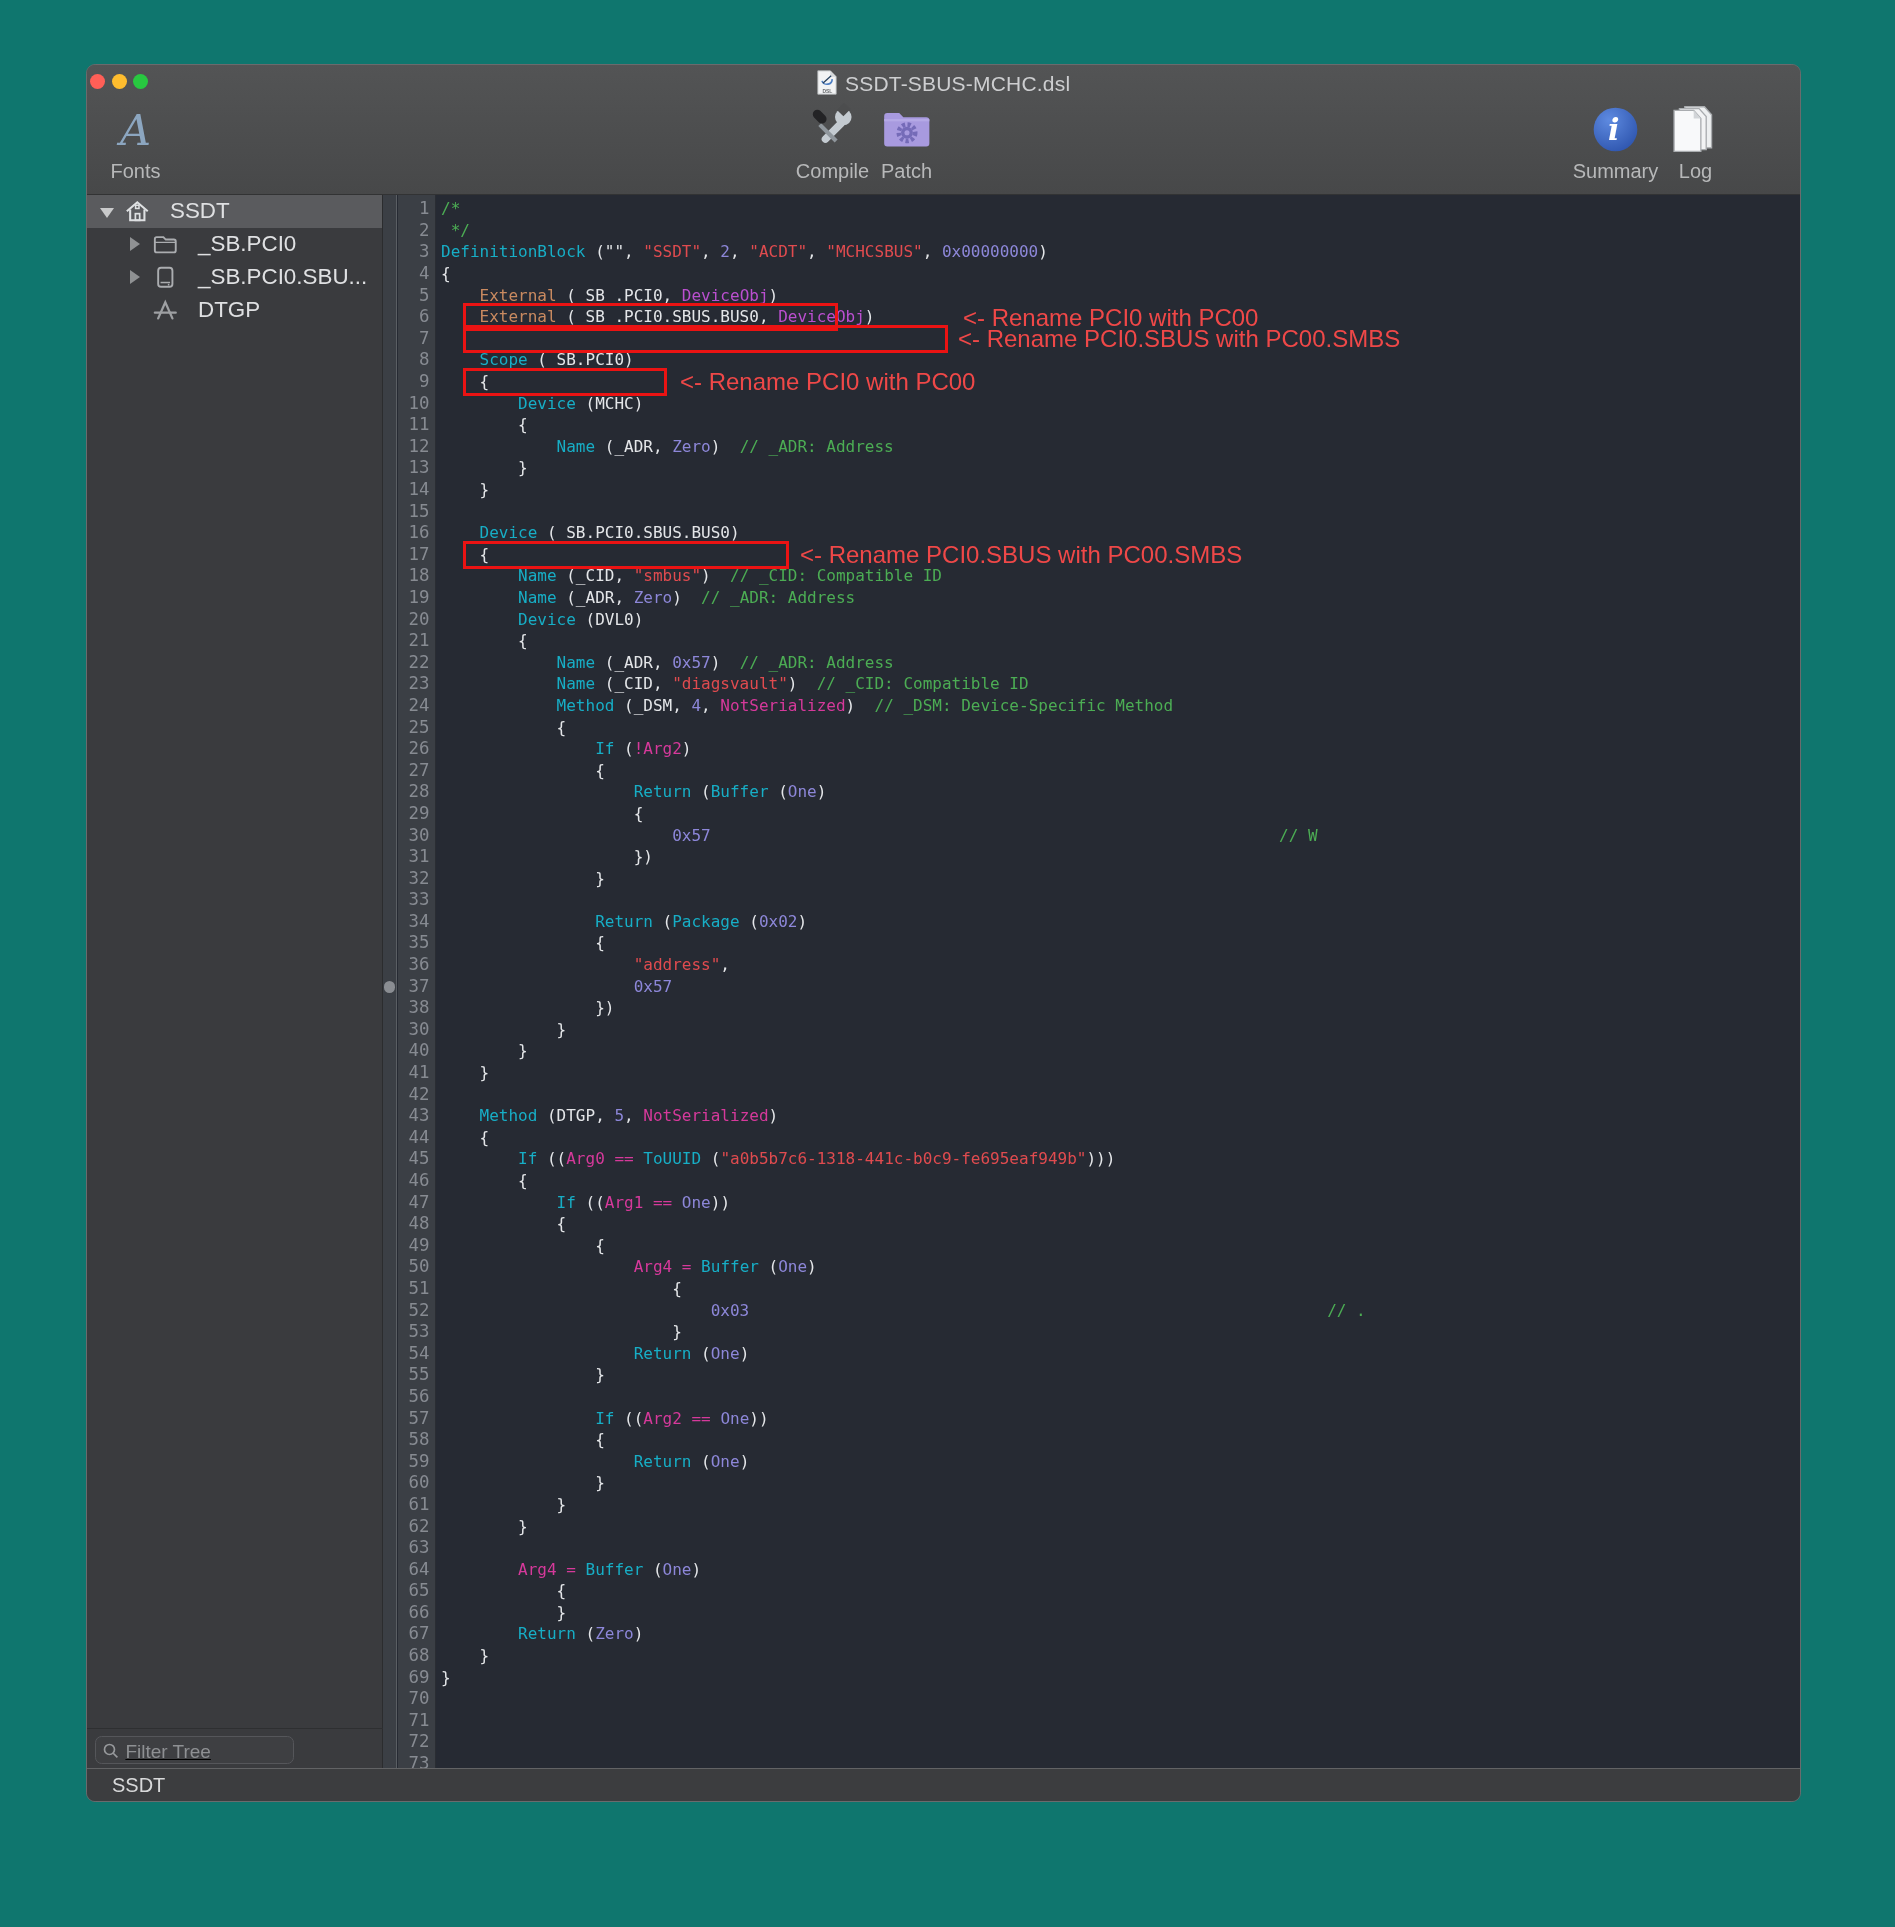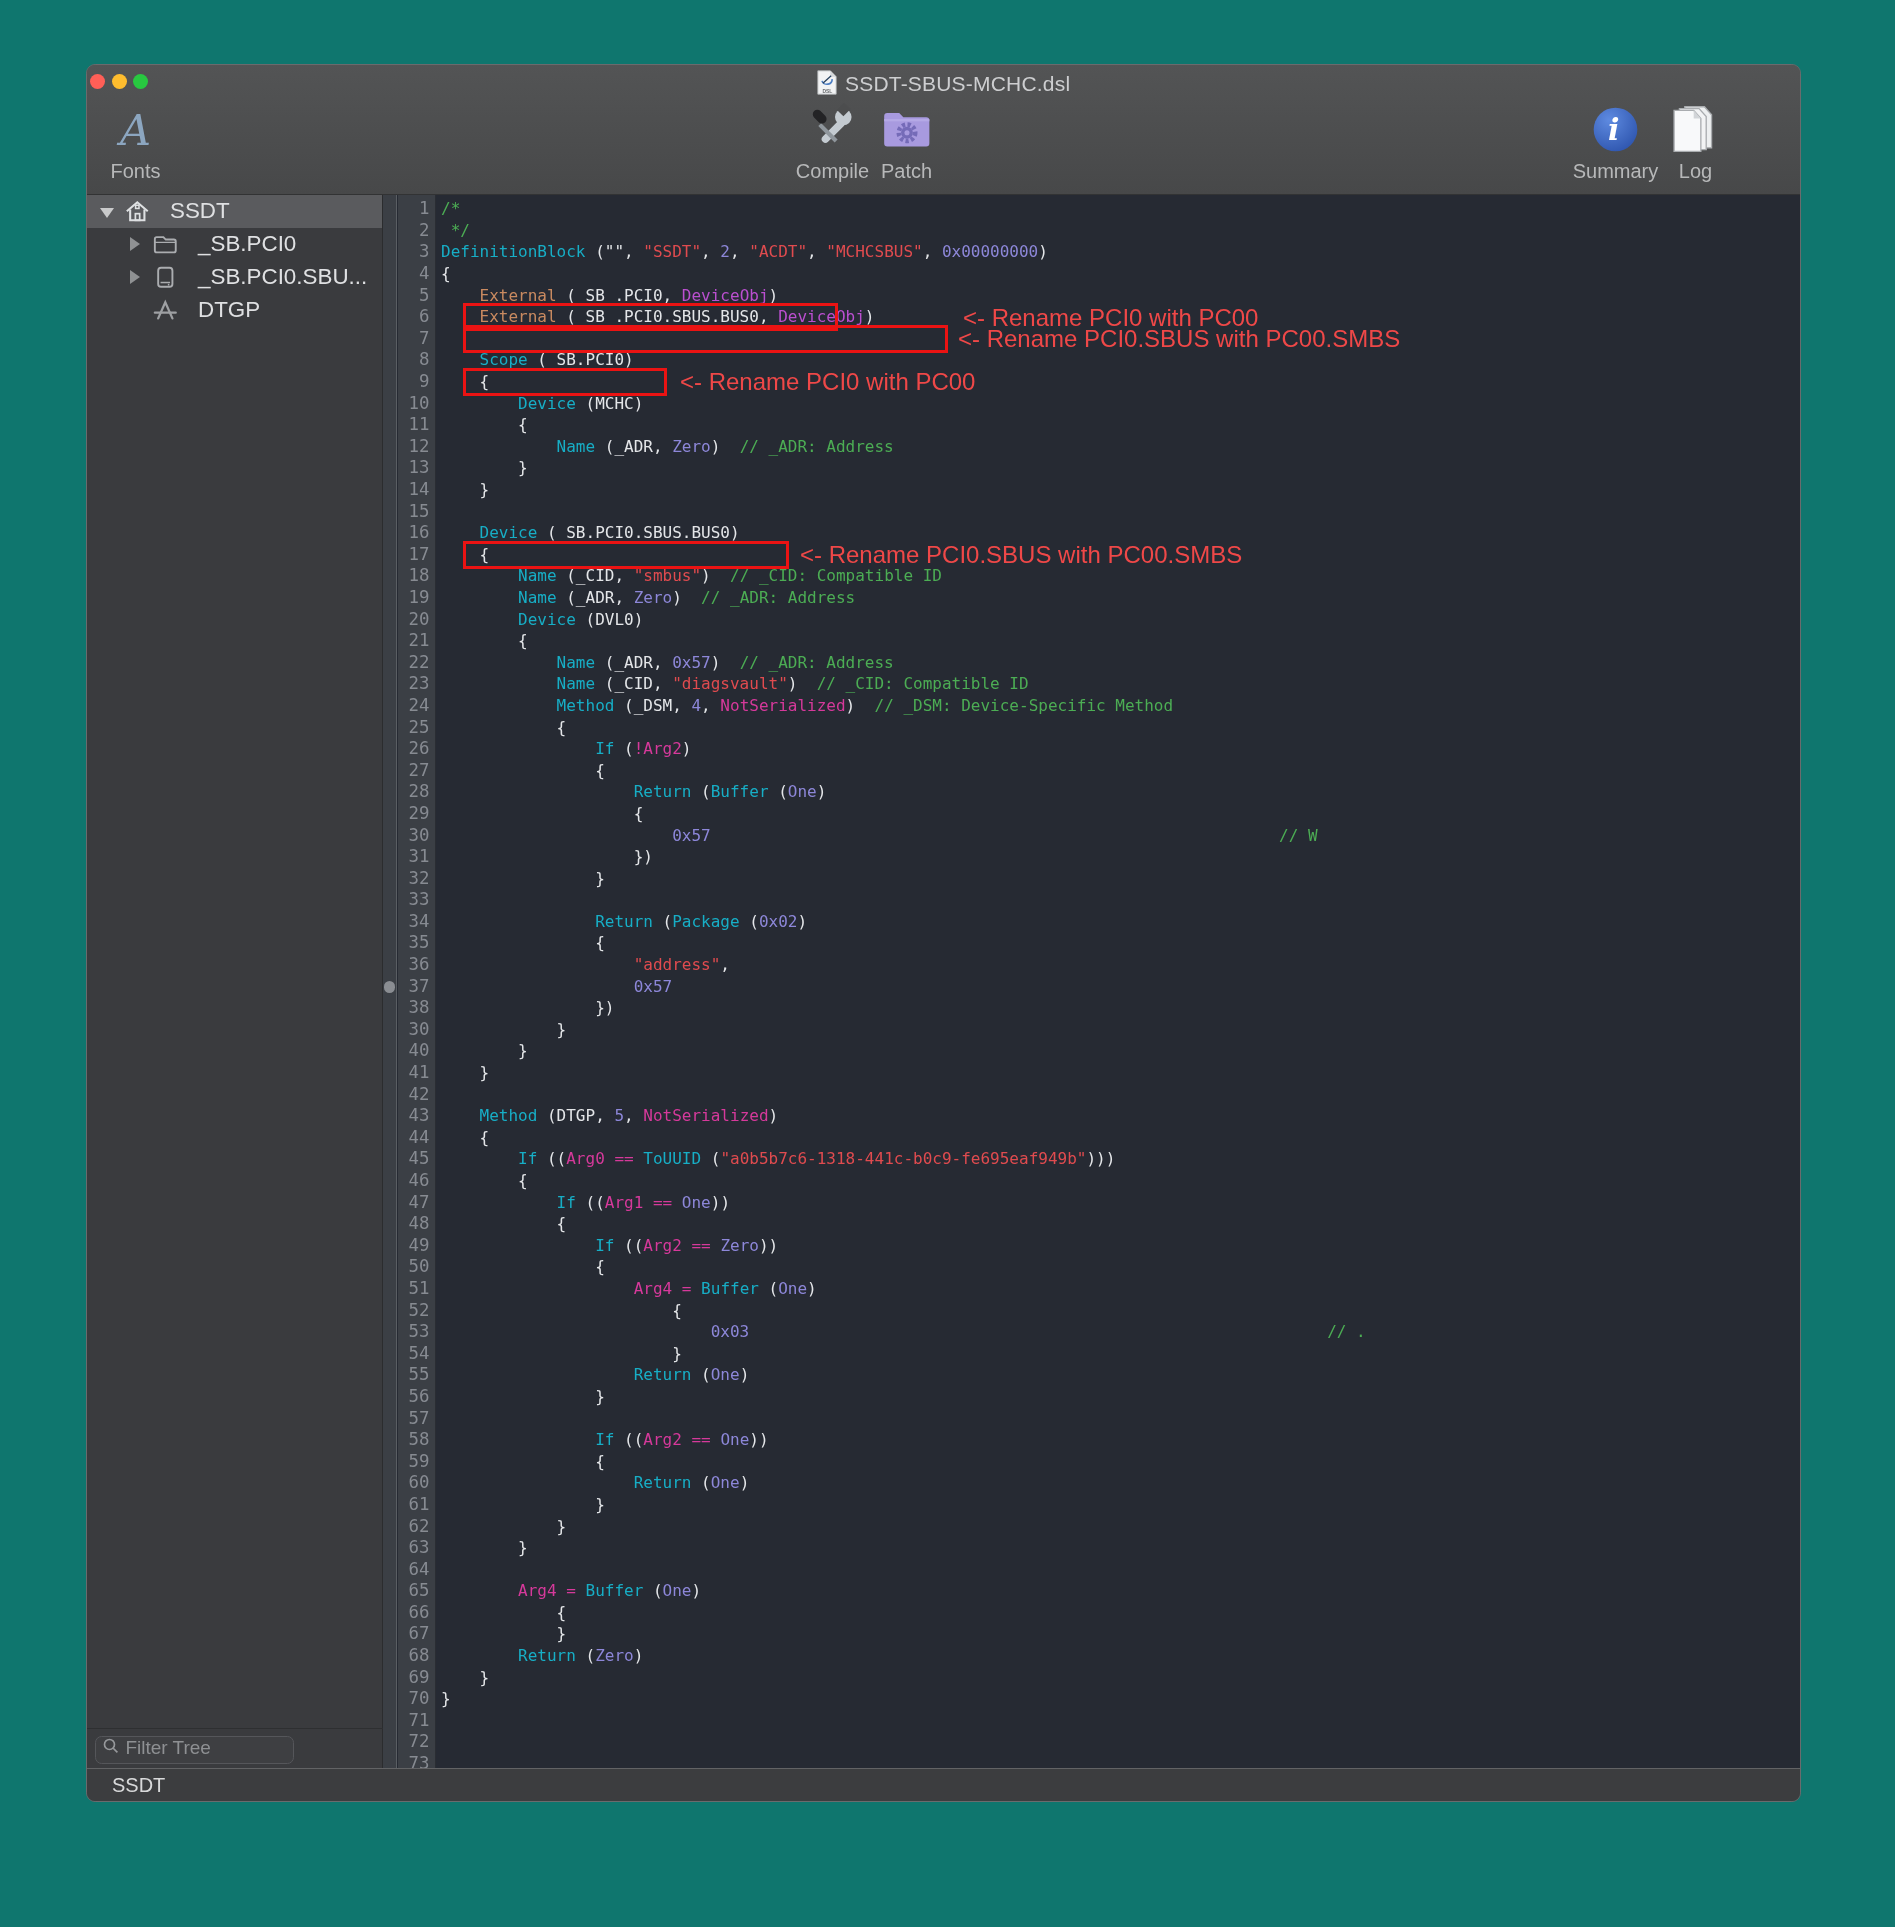--- a/index.html
+++ b/index.html
@@ -35,21 +35,21 @@
     font-size:22.4px;}
   .tree-row.sel{background:var(--row-sel);}
   .tri{width:0;height:0;position:absolute;}
   .tri.down{border-left:7.5px solid transparent;border-right:7.5px solid transparent;
     border-top:10px solid #C9CACB;left:12.5px;top:12.5px;}
   .tri.right{border-top:7.5px solid transparent;border-bottom:7.5px solid transparent;
     border-left:10px solid #8F9193;left:43px;top:9.1px;}
   .tree-ico{position:absolute;top:3.3px;}
   .tree-label{position:absolute;top:3.3px;}
   .filter{position:absolute;left:7.5px;bottom:4.2px;width:199px;height:28px;background:#3E3F42;
-    border:1.7px solid #55565A;border-radius:6.6px;display:flex;align-items:flex-start;padding:0 6.6px;gap:5px;}
+    border:1.7px solid #55565A;border-radius:6.6px;display:flex;align-items:flex-end;padding:0 6.6px;gap:5px;text-decoration:underline;}
   .filter input{background:transparent;border:none;outline:none;color:#D8D9DA;font-size:19px;
     width:100%;font-family:"Liberation Sans",sans-serif;}
   .filter input::placeholder{color:#8E9093;}
   .filter-sep{position:absolute;left:0;bottom:39px;width:296px;height:0.8px;background:#2E2F31;}
   
   .editor{position:absolute;left:296px;top:0;right:0;height:100%;background:var(--code-bg);overflow:hidden;}
   .markerstrip{position:absolute;left:0;top:0;width:14px;height:100%;background:var(--gutter-bg);
     border-right:0.8px solid #5A5E63;}
   .ruler{position:absolute;left:15px;top:0;width:38px;height:100%;background:var(--gutter-bg);
     border-right:0.8px solid #2A2D33;}
@@ -351,21 +351,20 @@
             <div class="line"><span class="seg-w">            }</span></div>
             <div class="line"><span class="seg-w">        }</span></div>
             <div class="line"><span class="seg-w">    }</span></div>
             <div class="line"></div>
             <div class="line"><span class="seg-w">    </span><span class="seg-k">Method</span><span class="seg-w"> (DTGP, </span><span class="seg-n">5</span><span class="seg-w">, </span><span class="seg-m">NotSerialized</span><span class="seg-w">)</span></div>
             <div class="line"><span class="seg-w">    {</span></div>
             <div class="line"><span class="seg-w">        </span><span class="seg-k">If</span><span class="seg-w"> ((</span><span class="seg-m">Arg0</span><span class="seg-w"> </span><span class="seg-m">==</span><span class="seg-w"> </span><span class="seg-k">ToUUID</span><span class="seg-w"> (</span><span class="seg-s">"a0b5b7c6-1318-441c-b0c9-fe695eaf949b"</span><span class="seg-w">)))</span></div>
             <div class="line"><span class="seg-w">        {</span></div>
             <div class="line"><span class="seg-w">            </span><span class="seg-k">If</span><span class="seg-w"> ((</span><span class="seg-m">Arg1</span><span class="seg-w"> </span><span class="seg-m">==</span><span class="seg-w"> </span><span class="seg-n">One</span><span class="seg-w">))</span></div>
             <div class="line"><span class="seg-w">            {</span></div>
-            <div class="line"><span class="seg-w">                </span><span class="seg-k">If</span><span class="seg-w"> ((</span><span class="seg-m">Arg2</span><span class="seg-w"> </span><span class="seg-m">==</span><span class="seg-w"> </span><span class="seg-n">Zero</span><span class="seg-w">))</span></div>
             <div class="line"><span class="seg-w">                {</span></div>
             <div class="line"><span class="seg-w">                    </span><span class="seg-m">Arg4</span><span class="seg-w"> </span><span class="seg-m">=</span><span class="seg-w"> </span><span class="seg-k">Buffer</span><span class="seg-w"> (</span><span class="seg-n">One</span><span class="seg-w">)</span></div>
             <div class="line"><span class="seg-w">                        {</span></div>
             <div class="line"><span class="seg-w">                            </span><span class="seg-n">0x03</span><span class="seg-w">                                                            </span><span class="seg-c">// .</span></div>
             <div class="line"><span class="seg-w">                        }</span></div>
             <div class="line"><span class="seg-w">                    </span><span class="seg-k">Return</span><span class="seg-w"> (</span><span class="seg-n">One</span><span class="seg-w">)</span></div>
             <div class="line"><span class="seg-w">                }</span></div>
             <div class="line"></div>
             <div class="line"><span class="seg-w">                </span><span class="seg-k">If</span><span class="seg-w"> ((</span><span class="seg-m">Arg2</span><span class="seg-w"> </span><span class="seg-m">==</span><span class="seg-w"> </span><span class="seg-n">One</span><span class="seg-w">))</span></div>
             <div class="line"><span class="seg-w">                {</span></div>

